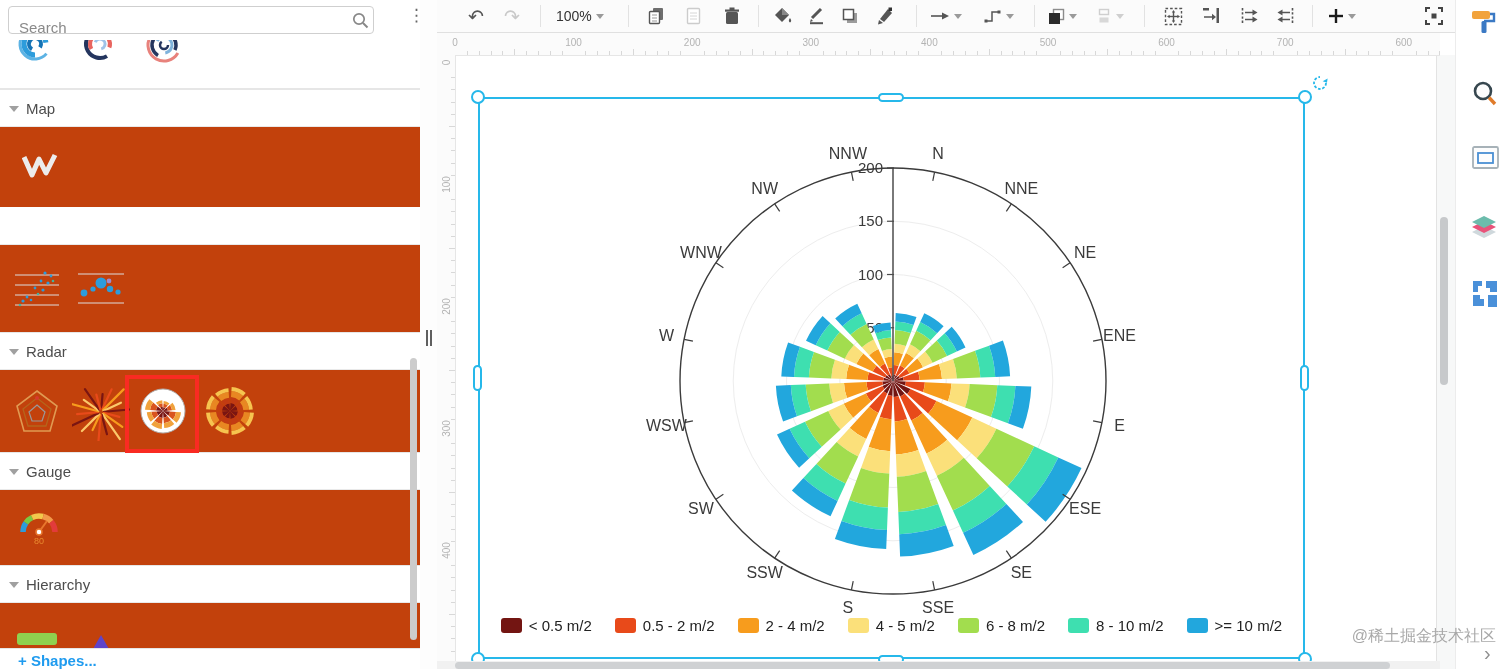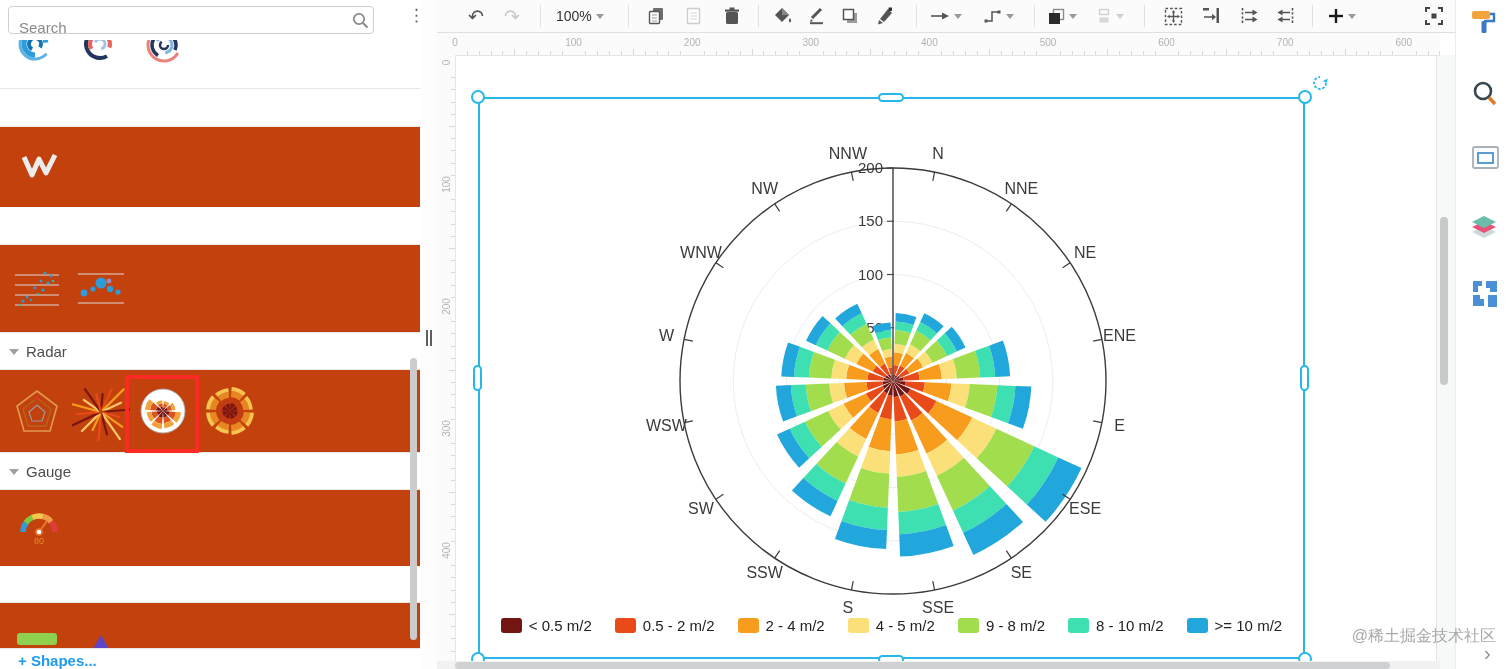--- a/index.html
+++ b/index.html
@@ -95,20 +95,24 @@
   <div id="search-row" class="abs">
     <input id="search-input" placeholder="Search" style="">
     <svg class="abs" style="left:352px;top:12px" width="17" height="17">
       <circle cx="7" cy="7" r="5.2" fill="none" stroke="#888" stroke-width="1.7"></circle>
       <line x1="11" y1="11" x2="15.5" y2="15.5" stroke="#888" stroke-width="1.9"></line>
     </svg>
     <div class="abs kebab" style="left:408px;top:7px">⋮</div>
   </div>
   <div class="abs" style="left:0;top:88px;width:420px;height:1px;background:#e6e6e6"></div>
 
+  <div class="sec-header abs" style="top:89px;height:37px">
+    <span class="sec-chevron"></span>
+    <span>Map</span>
+  </div>
   <div class="sec-body abs" style="top:126px;height:80px">
     <svg class="abs" style="left:22px;top:24px" width="36" height="30">
       <polyline points="2,6 10,24 17,8 24,22 33,4" fill="none" stroke="#ececec" stroke-width="5" stroke-linejoin="round"></polyline>
     </svg>
   </div>
 
   <div class="sec-body abs" style="top:244px;height:88px">
     <svg class="abs" style="left:15px;top:22px" width="44" height="42">
       <g stroke="#ddd" stroke-width="1">
           <line x1="0" y1="8" x2="44" y2="8"></line>
@@ -254,20 +258,24 @@
       <path d="M11.9 16.8 A16 16 0 0 1 18.2 11.5" fill="none" stroke="#7ac943" stroke-width="5.5"></path>
       <path d="M18.2 11.5 A16 16 0 0 1 29.1 10.5" fill="none" stroke="#f2c94c" stroke-width="5.5"></path>
       <path d="M29.1 10.5 A16 16 0 0 1 37.3 15.7" fill="none" stroke="#f2994a" stroke-width="5.5"></path>
       <path d="M37.3 15.7 A16 16 0 0 1 41 26" fill="none" stroke="#e23b3b" stroke-width="5.5"></path>
       <line x1="25" y1="26" x2="33" y2="15" stroke="#e8772e" stroke-width="2"></line>
       <circle cx="25" cy="26" r="3" fill="#fff" stroke="#e8772e" stroke-width="1.5"></circle>
       <text x="25" y="38" text-anchor="middle" font-size="9" fill="#e8892f">80</text>
     </svg>
   </div>
 
+  <div class="sec-header abs" style="top:565px;height:37px">
+    <span class="sec-chevron"></span>
+    <span>Hierarchy</span>
+  </div>
   <div class="sec-body abs" style="top:602px;height:46px">
     <div class="abs" style="left:17px;top:30px;width:40px;height:12px;background:#8fd14f;border-radius:3px"></div>
     <svg class="abs" style="left:93px;top:32px" width="16" height="14">
       <polygon points="8,0 0,14 16,14" fill="#5e44c9"></polygon>
     </svg>
   </div>
 
   <div id="shapes-row" class="abs">
     <span id="shapes-link">+ Shapes...</span>
   </div>
@@ -778,21 +786,21 @@
     <div class="leg-item">
       <span class="leg-swatch" style="background: rgb(247, 156, 29);"></span>
       <span class="leg-label">2 - 4 m/2</span>
     </div>
     <div class="leg-item">
       <span class="leg-swatch" style="background: rgb(251, 224, 122);"></span>
       <span class="leg-label">4 - 5 m/2</span>
     </div>
     <div class="leg-item">
       <span class="leg-swatch" style="background: rgb(162, 221, 78);"></span>
-      <span class="leg-label">9 - 8 m/2</span>
+      <span class="leg-label">6 - 8 m/2</span>
     </div>
     <div class="leg-item">
       <span class="leg-swatch" style="background: rgb(62, 223, 176);"></span>
       <span class="leg-label">8 - 10 m/2</span>
     </div>
     <div class="leg-item">
       <span class="leg-swatch" style="background: rgb(34, 167, 221);"></span>
       <span class="leg-label">&gt;= 10 m/2</span>
     </div>
   </div>

